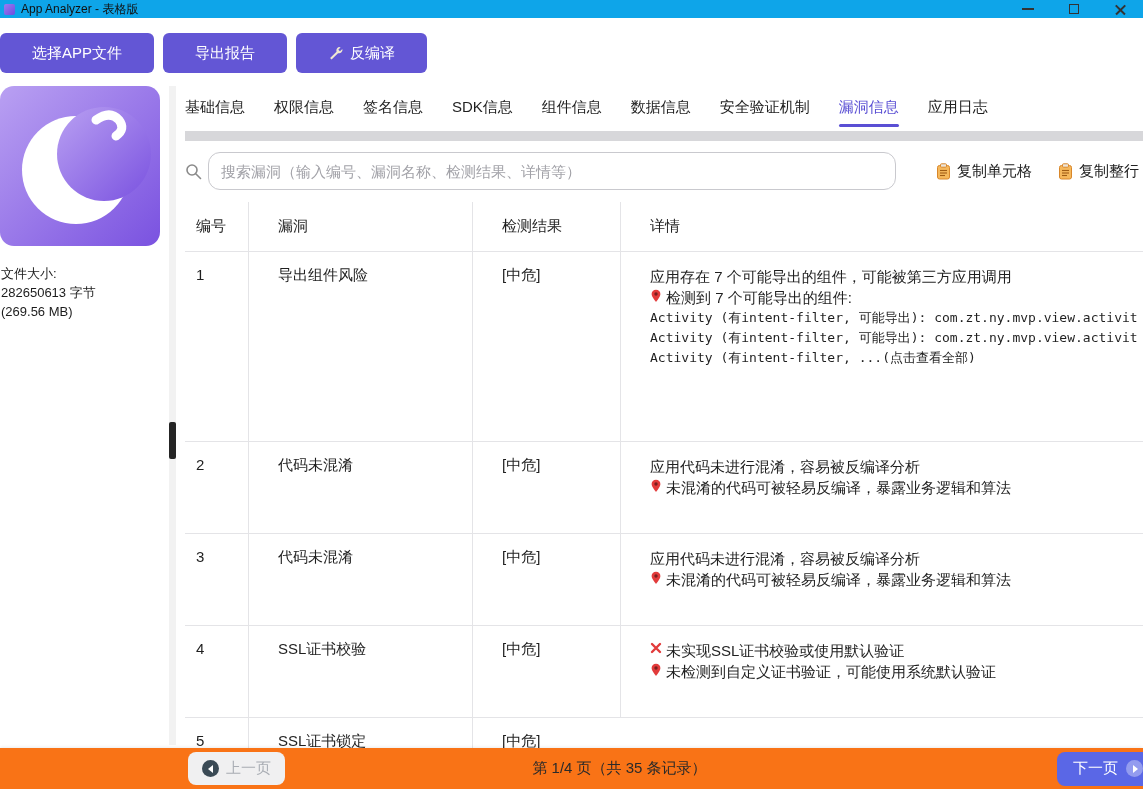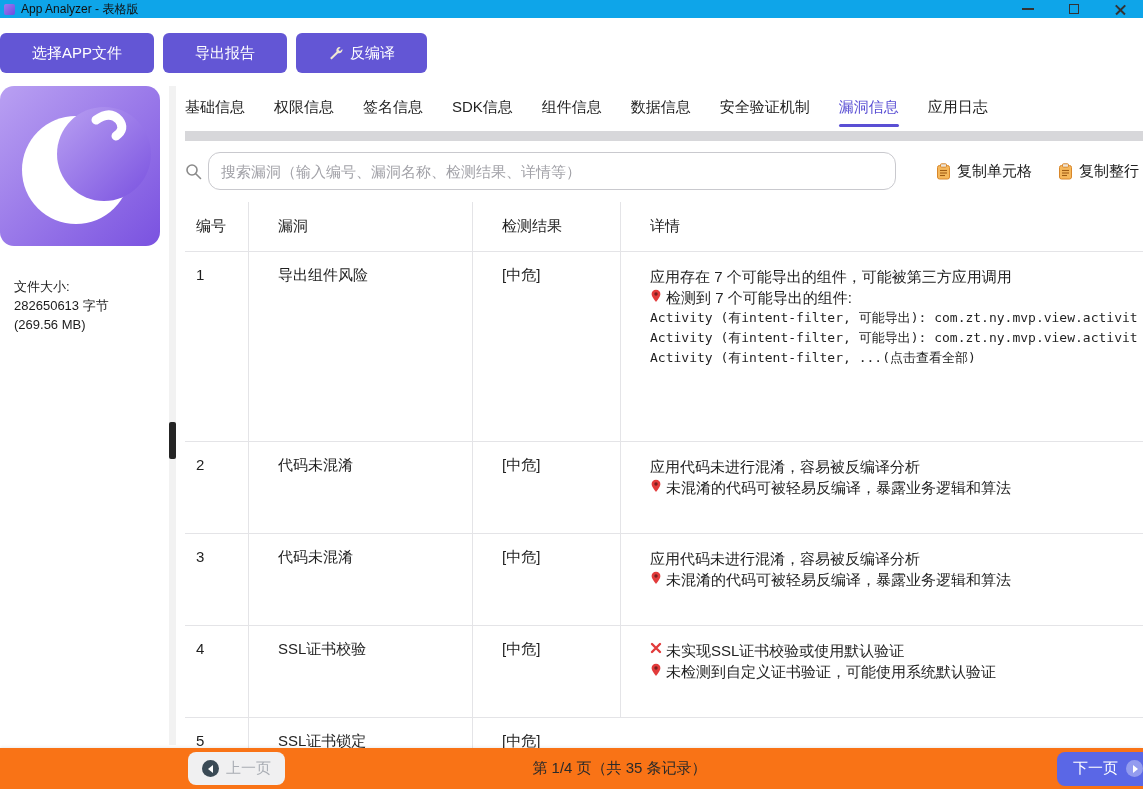--- a/index.html
+++ b/index.html
@@ -24,21 +24,21 @@
   .g-close:before { transform:rotate(45deg); }
   .g-close:after  { transform:rotate(-45deg); }
   
   .toolbar { position:absolute; top:33px; left:0; display:flex; gap:9px; }
   .tbtn { height:40px; background:#6356d5; color:#fff; font-size:15px; border:none;
     border-radius:6px; padding:0 32px; display:flex; align-items:center; gap:7px;
     cursor:pointer; font-family:inherit; white-space:nowrap; }
   
   .sidebar { position:absolute; top:86px; left:0; width:160px; }
   .applogo svg { display:block; }
-  .fileinfo { margin-top:32px; font-size:13px; line-height:1.45; color:#1c1c1c; padding-left:14px; }
+  .fileinfo { margin-top:19px; font-size:13px; line-height:1.45; color:#1c1c1c; padding-left:1px; }
   
   .vtrack { position:absolute; left:169px; top:86px; width:7px; height:659px; background:#f2f2f2; }
   .vthumb { position:absolute; left:169px; top:422px; width:7px; height:37px;
     background:#252525; border-radius:2px; cursor:grab; }
   
   .main { position:absolute; left:185px; top:86px; right:0; }
   .tabs { display:flex; gap:29px; padding-top:12px; font-size:15px; color:#1f1f1f; }
   .tab { position:relative; cursor:pointer; white-space:nowrap; }
   .tab.active { color:#5a4fd4; }
   .tab.active:after { content:""; position:absolute; left:0; right:0; bottom:-10px;

